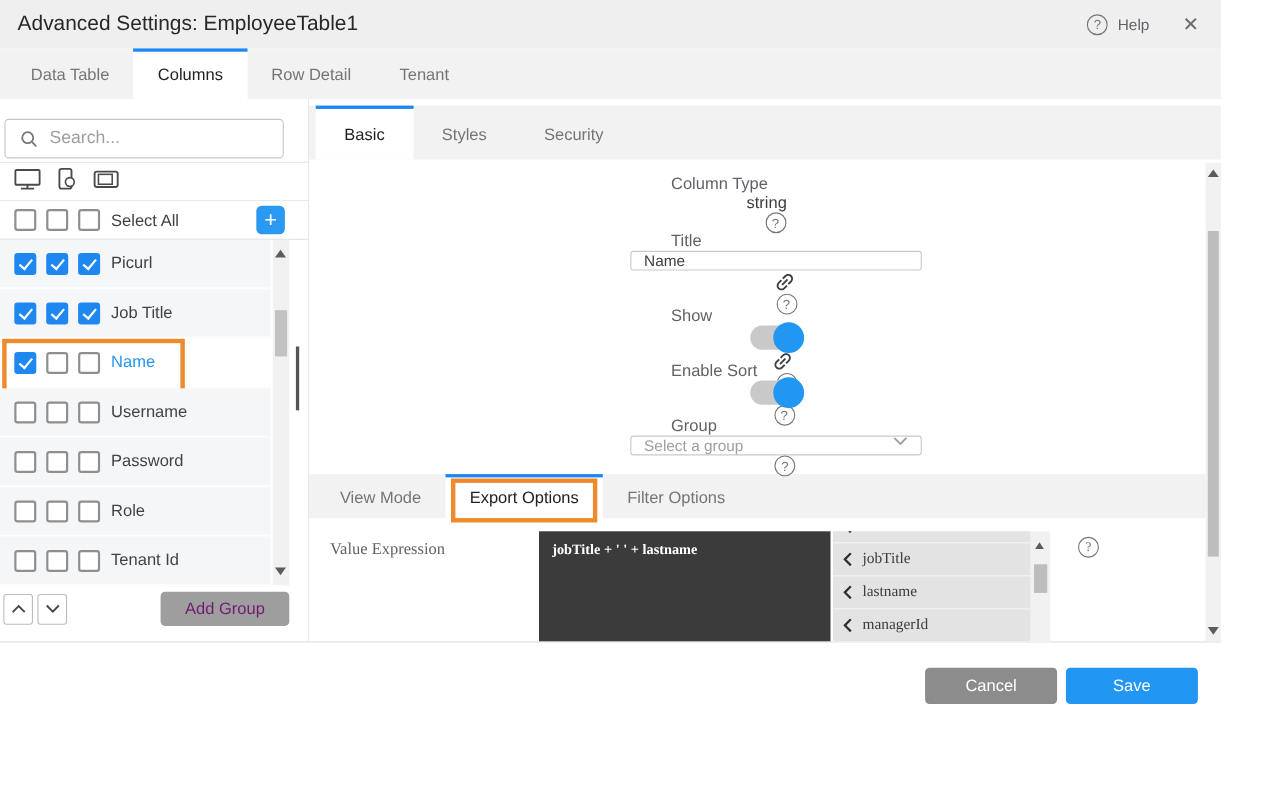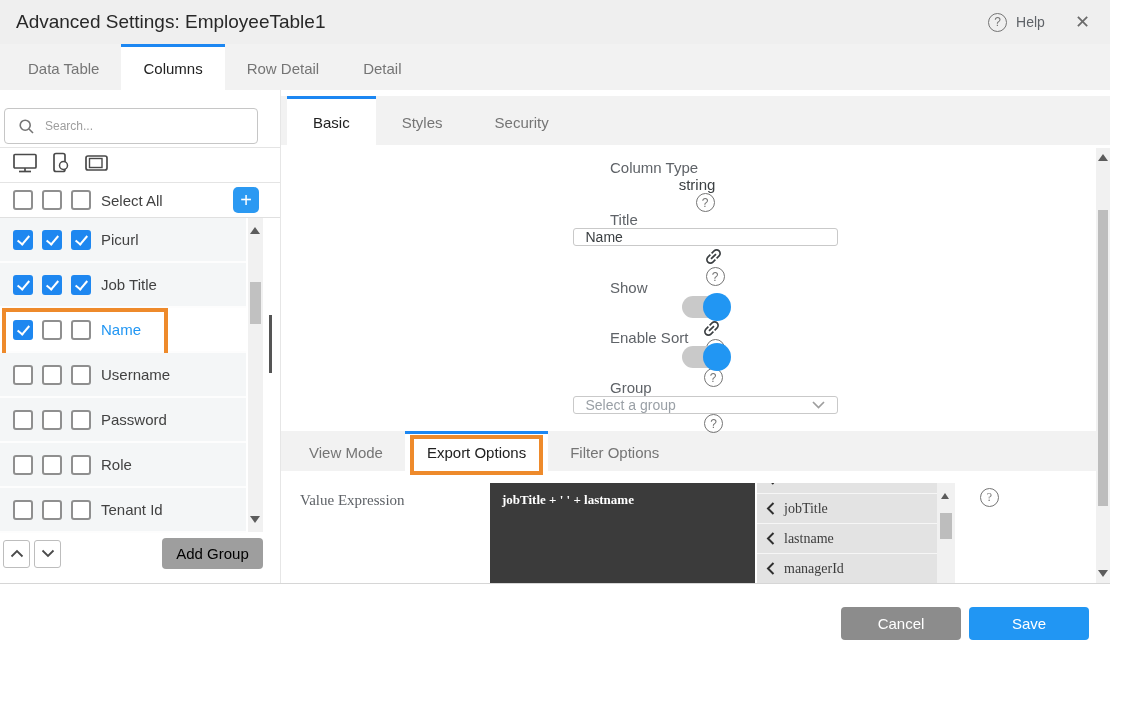--- a/index.html
+++ b/index.html
@@ -26,21 +26,21 @@
     color:#757575; border-top:3px solid transparent; }
   .mtab.active { background:#fff; border-top-color:#1c87f2; color:#212121; }
 
   .bodyrow { display:flex; height:493px; position:relative; }
 
   
   .sidebar { width:281px; flex:none; position:relative; border-right:1px solid #e6e6e6; background:#fff; }
   .search-box { position:absolute; left:4px; top:18px; width:254px; height:36px;
     border:1px solid #c6c6c6; border-radius:4px; display:flex; align-items:center;
     padding-left:13px; gap:10px; background:#fff; }
-  .search-box input { border:none; outline:none; font-size:12px; color:#3c4043; width:180px;
+  .search-box input { border:none; outline:none; font-size:16px; color:#3c4043; width:180px;
     font-family:"Liberation Sans",sans-serif; }
   .search-box input::placeholder { color:#9e9e9e; }
   .side-div1 { position:absolute; left:0; top:57px; width:100%; border-top:1px solid #e4e4e4; }
   .icons-row { position:absolute; left:12px; top:62px; display:flex; align-items:center; gap:12px; }
   .icons-row span { display:inline-flex; }
   .side-div2 { position:absolute; left:0; top:92px; width:100%; border-top:1px solid #e4e4e4; }
 
   .selectall-row { position:absolute; left:0; top:93px; width:100%; height:35px;
     display:flex; align-items:center; gap:9px; padding-left:13px;
     border-bottom:1px solid #e0e0e0; background:#fff; }
@@ -70,22 +70,22 @@
     border-top:7px solid #5c5c5c; }
   .side-scroll .tri-up { position:absolute; left:2px; top:9px; }
   .side-scroll .tri-down { position:absolute; left:2px; bottom:9px; }
   .side-thumb { position:absolute; left:2px; top:64px; width:11px; height:42px; background:#c1c1c1; }
 
   .resize-handle { position:absolute; left:269px; top:225px; width:3px; height:58px; background:#555; }
 
   .side-foot { position:absolute; left:3px; top:448px; width:270px; display:flex; align-items:center; }
   .nav-btn { width:27px; height:28px; border:1px solid #bdbdbd; border-radius:3px; background:#fff;
     display:flex; align-items:center; justify-content:center; margin-right:4px; }
-  .add-group-btn { margin-left:auto; margin-right:10px; width:101px; height:31px; background:#9e9e9e;
-    border-radius:4px; color:#000000; font-size:15px; display:flex; align-items:center; justify-content:center; }
+  .add-group-btn { margin-left:auto; margin-right:10px; width:117px; height:31px; background:#9e9e9e;
+    border-radius:4px; color:#701a75; font-size:15px; display:flex; align-items:center; justify-content:center; }
 
   
   .panel { flex:1; position:relative; background:#fff; }
   .ptabs { margin-top:6px; height:49px; background:#f2f2f2; display:flex; padding-left:6px; }
   .ptab { padding:0 26px; display:flex; align-items:center; font-size:15px; color:#757575;
     border-top:3px solid transparent; }
   .ptab.active { background:#fff; border-top-color:#1c87f2; color:#212121; }
 
   .frow { display:flex; align-items:center; padding-left:19px;flex-direction:column; }
   .flabel { width:190px; font-size:15px; color:#5f6368; flex:none; }
@@ -97,21 +97,21 @@
   .fval-text { font-size:15px; color:#3c4043; margin-right:16px; }
   .txt-input { width:265px; height:33px; border:1px solid #c9c9c9; border-radius:3px;
     padding-left:12px; font-size:14px; color:#3c4043; outline:none;
     font-family:"Liberation Sans",sans-serif; }
   .link-ic { margin-left:17px; display:inline-flex; }
   .q-gap { margin-left:20px; }
   .toggle { width:47px; height:22px; border-radius:11px; background:#c9c9c9; position:relative; flex:none; }
   .toggle.on::after { content:''; position:absolute; right:-2px; top:-3px; width:28px; height:28px;
     border-radius:50%; background:#2196f3; }
   .select-box { width:265px; height:33px; border:1px solid #c9c9c9; border-radius:3px;
-    display:flex; align-items:center; padding:0 12px; }
+    display:flex; padding:0 12px; }
   .select-ph { font-size:14px; color:#9aa0a6; }
   .select-box svg { margin-left:auto; }
 
   .subtabs { margin-top:19px; margin-right:14px; height:40px; background:#f2f2f2;
     display:flex; padding-left:6px; }
   .stab { padding:0 22px; display:flex; align-items:center; font-size:15px; color:#757575;
     border-top:3px solid transparent; position:relative; }
   .stab.active { background:#fff; border-top-color:#1c87f2; color:#212121; }
   .stab.hl::after { content:''; position:absolute; left:5px; right:5px; top:1px; bottom:-4px;
     border:4px solid #ee8a2b; pointer-events:none; z-index:2; }
@@ -154,21 +154,21 @@
       <span class="qicon">?</span>
       <span class="hdr-help">Help</span>
       <span class="close-x">✕</span>
     </div>
   </div>
 
   <div class="maintabs">
     <div class="mtab">Data Table</div>
     <div class="mtab active">Columns</div>
     <div class="mtab">Row Detail</div>
-    <div class="mtab">Detail</div>
+    <div class="mtab">Tenant</div>
   </div>
 
   <div class="bodyrow">
 
     <div class="sidebar">
       <div class="search-box">
         <span style="display:inline-flex;">
           <svg width="17" height="17" viewBox="0 0 17 17">
               <circle cx="7.2" cy="7.2" r="5" fill="none" stroke="#757575" stroke-width="1.6"></circle>
               <line x1="11" y1="11" x2="15" y2="15" stroke="#757575" stroke-width="1.6"></line>

